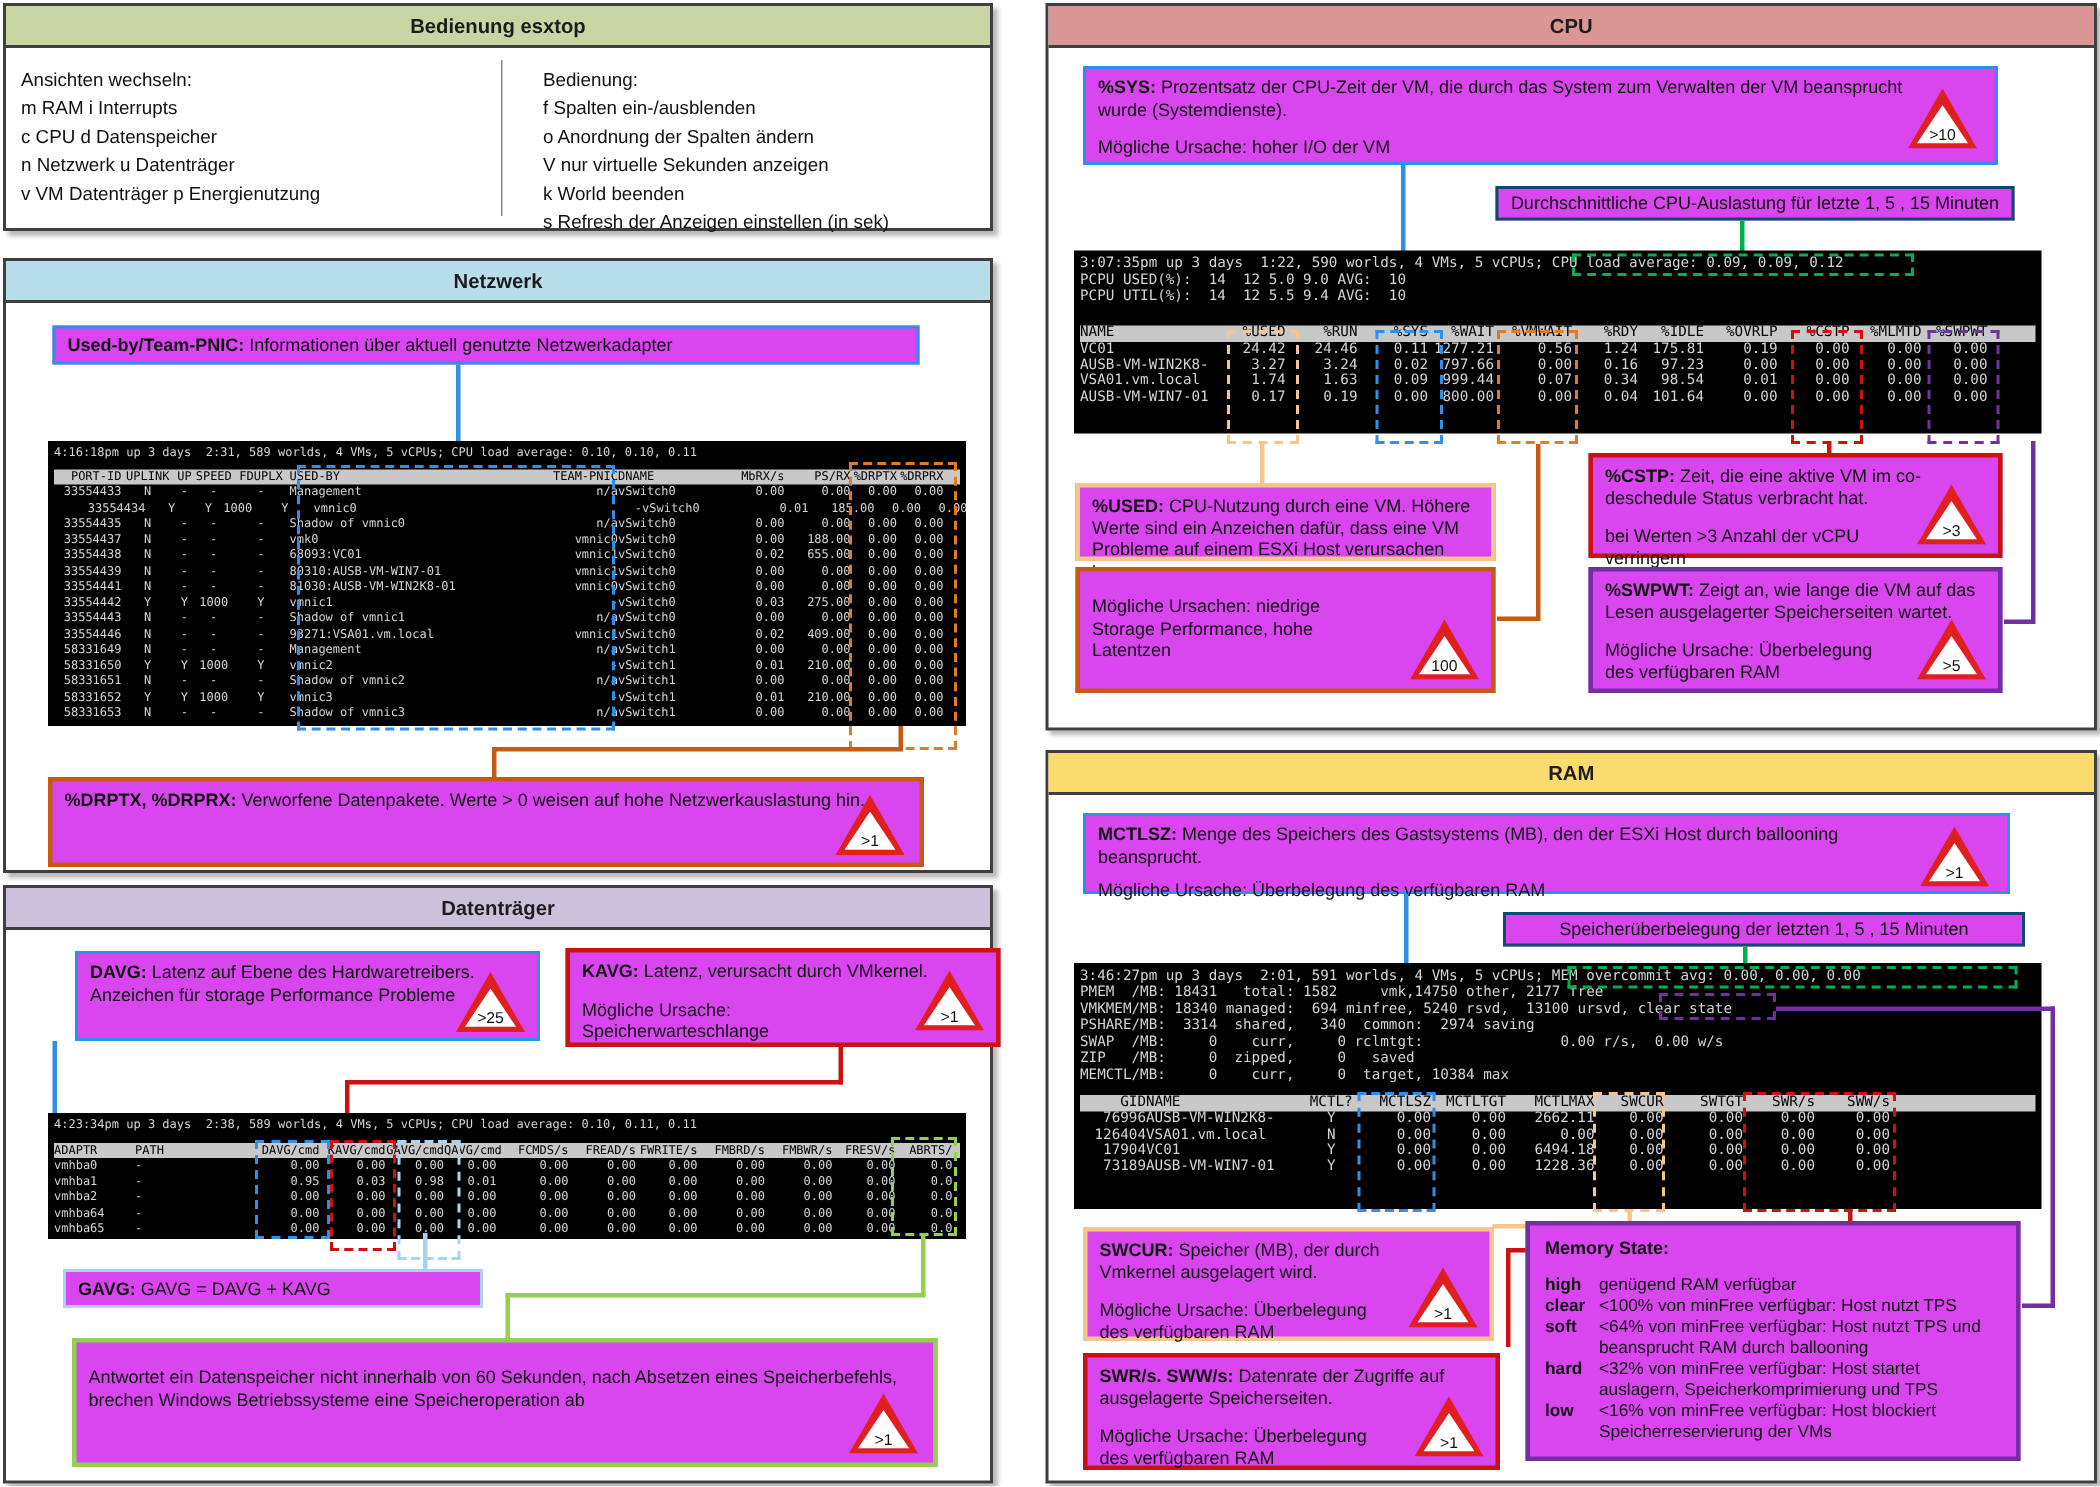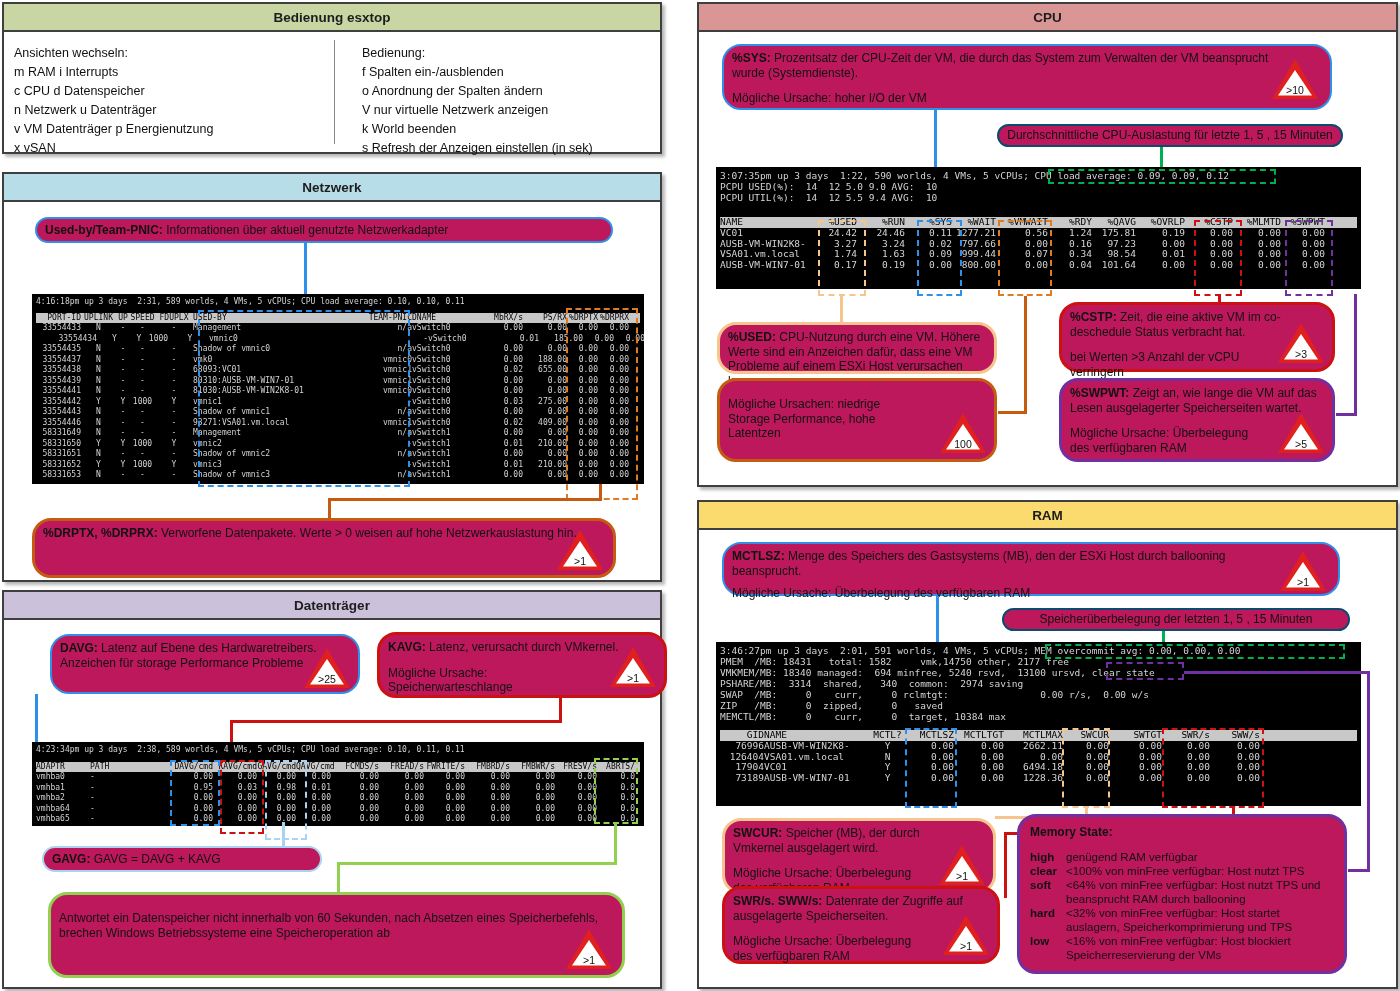--- a/index.html
+++ b/index.html
@@ -1,19 +1,19 @@
 <!DOCTYPE html>
 <html><head>
 <meta charset="utf-8">
 <style>
   html,body{margin:0;padding:0;background:#fff;}
   #root{position:relative;width:1400px;height:991px;background:#fff;font-family:"Liberation Sans",sans-serif;overflow:hidden;}
   .panel{position:absolute;background:#fff;border:2px solid #3f3f3f;box-shadow:3px 3px 3px rgba(0,0,0,.28);box-sizing:border-box;}
   .phead{height:28px;line-height:28px;text-align:center;font-size:13.5px;font-weight:bold;color:#1d1d1d;border-bottom:2px solid #3f3f3f;box-sizing:border-box;}
-  .note{position:absolute;background:#be185d;box-sizing:border-box;font-size:12px;line-height:14.5px;color:#111;padding:5px 8px;border-radius:19px;}
+  .note{position:absolute;background:#d946ef;box-sizing:border-box;font-size:12px;line-height:14.5px;color:#111;padding:5px 8px;}
   .note .b{font-weight:bold;}
   .note .p2{margin-top:11px;}
   .b-blue{border:2px solid #2e90e8;}
   .b-lblue{border:2px solid #a9d3f1;}
   .b-dorange{border:3px solid #c55a11;}
   .b-peach{border:3px solid #f6c48d;}
   .b-red{border:3px solid #cc1111;}
   .b-green{border:2px solid #0c4a6e;}
   .b-lgreen{border:3px solid #92d050;}
   .b-purple{border:3px solid #7030a0;}
@@ -46,29 +46,28 @@
 
   <div class="panel" style="left:2px;top:2px;width:660px;height:152px;">
     <div class="phead" style="background:#c9d6a3;">Bedienung esxtop</div>
     <div class="klist" style="left:10px;top:40px;width:300px;">
 
     <div>Ansichten wechseln:</div>
         <div>m RAM i Interrupts</div>
         <div>c CPU d Datenspeicher</div>
         <div>n Netzwerk u Datenträger</div>
         <div>v VM Datenträger p Energienutzung</div>
-        <div>x vSAN</div>
       </div>
     <div class="vdiv" style="left:330px;top:36px;height:104px;"></div>
     <div class="klist" style="left:358px;top:40px;width:290px;">
 
     <div>Bedienung:</div>
         <div>f Spalten ein-/ausblenden</div>
         <div>o Anordnung der Spalten ändern</div>
-        <div>V nur virtuelle Netzwerk anzeigen</div>
+        <div>V nur virtuelle Sekunden anzeigen</div>
         <div>k World beenden</div>
         <div>s Refresh der Anzeigen einstellen (in sek)</div>
       </div>
   </div>
 
   <div class="panel" style="left:2px;top:172px;width:660px;height:410px;">
     <div class="phead" style="background:#b7dde8;">Netzwerk</div>
 
     <div class="note b-blue" style="left:31px;top:43px;width:578px;height:26px;padding:4px 8px;">
       <span class="b">Used-by/Team-PNIC:</span><span> Informationen über aktuell genutzte Netzwerkadapter</span>
@@ -498,21 +497,21 @@
         </div>
       <div style="margin-top:14px;">
           <div class="trow thead">
             <span style="width: 90px; text-align: left;">NAME</span>
             <span style="width: 47px; text-align: right;">%USED</span>
             <span style="width: 48px; text-align: right;">%RUN</span>
             <span style="width: 47px; text-align: right;">%SYS</span>
             <span style="width: 44px; text-align: right;">%WAIT</span>
             <span style="width: 52px; text-align: right;">%VMWAIT</span>
             <span style="width: 44px; text-align: right;">%RDY</span>
-            <span style="width: 44px; text-align: right;">%QAVG</span>
+            <span style="width: 44px; text-align: right;">%IDLE</span>
             <span style="width: 49px; text-align: right;">%OVRLP</span>
             <span style="width: 48px; text-align: right;">%CSTP</span>
             <span style="width: 48px; text-align: right;">%MLMTD</span>
             <span style="width: 44px; text-align: right;">%SWPWT</span>
           </div>
           <div class="trow">
             <span style="width: 90px; text-align: left;">VC01</span>
             <span style="width: 47px; text-align: right;">24.42</span>
             <span style="width: 48px; text-align: right;">24.46</span>
             <span style="width: 47px; text-align: right;">0.11</span>
@@ -727,21 +726,21 @@
 
     <div class="note b-peach" style="left:23px;top:316px;width:274px;height:76px;">
       <div style="width:230px;"><span class="b">SWCUR:</span><span> Speicher (MB), der durch Vmkernel ausgelagert wird.</span></div>
       <div class="p2" style="width:180px;">Mögliche Ursache: Überbelegung des verfügbaren RAM</div>
       <div class="tri" style="right:8px;bottom:6px;">
           <i class="t1"></i>
           <i class="t2"></i>
           <span>&gt;1</span>
         </div>
     </div>
-    <div class="note b-red" style="left:23px;top:384px;width:278px;height:78px;">
+    <div class="note b-red" style="left:23px;top:400px;width:278px;height:78px;">
       <div style="width:240px;"><span class="b">SWR/s. SWW/s:</span><span> Datenrate der Zugriffe auf ausgelagerte Speicherseiten.</span></div>
       <div class="p2" style="width:180px;">Mögliche Ursache: Überbelegung des verfügbaren RAM</div>
       <div class="tri" style="right:8px;bottom:6px;">
           <i class="t1"></i>
           <i class="t2"></i>
           <span>&gt;1</span>
         </div>
     </div>
 
     <div class="note b-purple" style="left:318px;top:312px;width:330px;height:160px;padding:8px 10px;">

